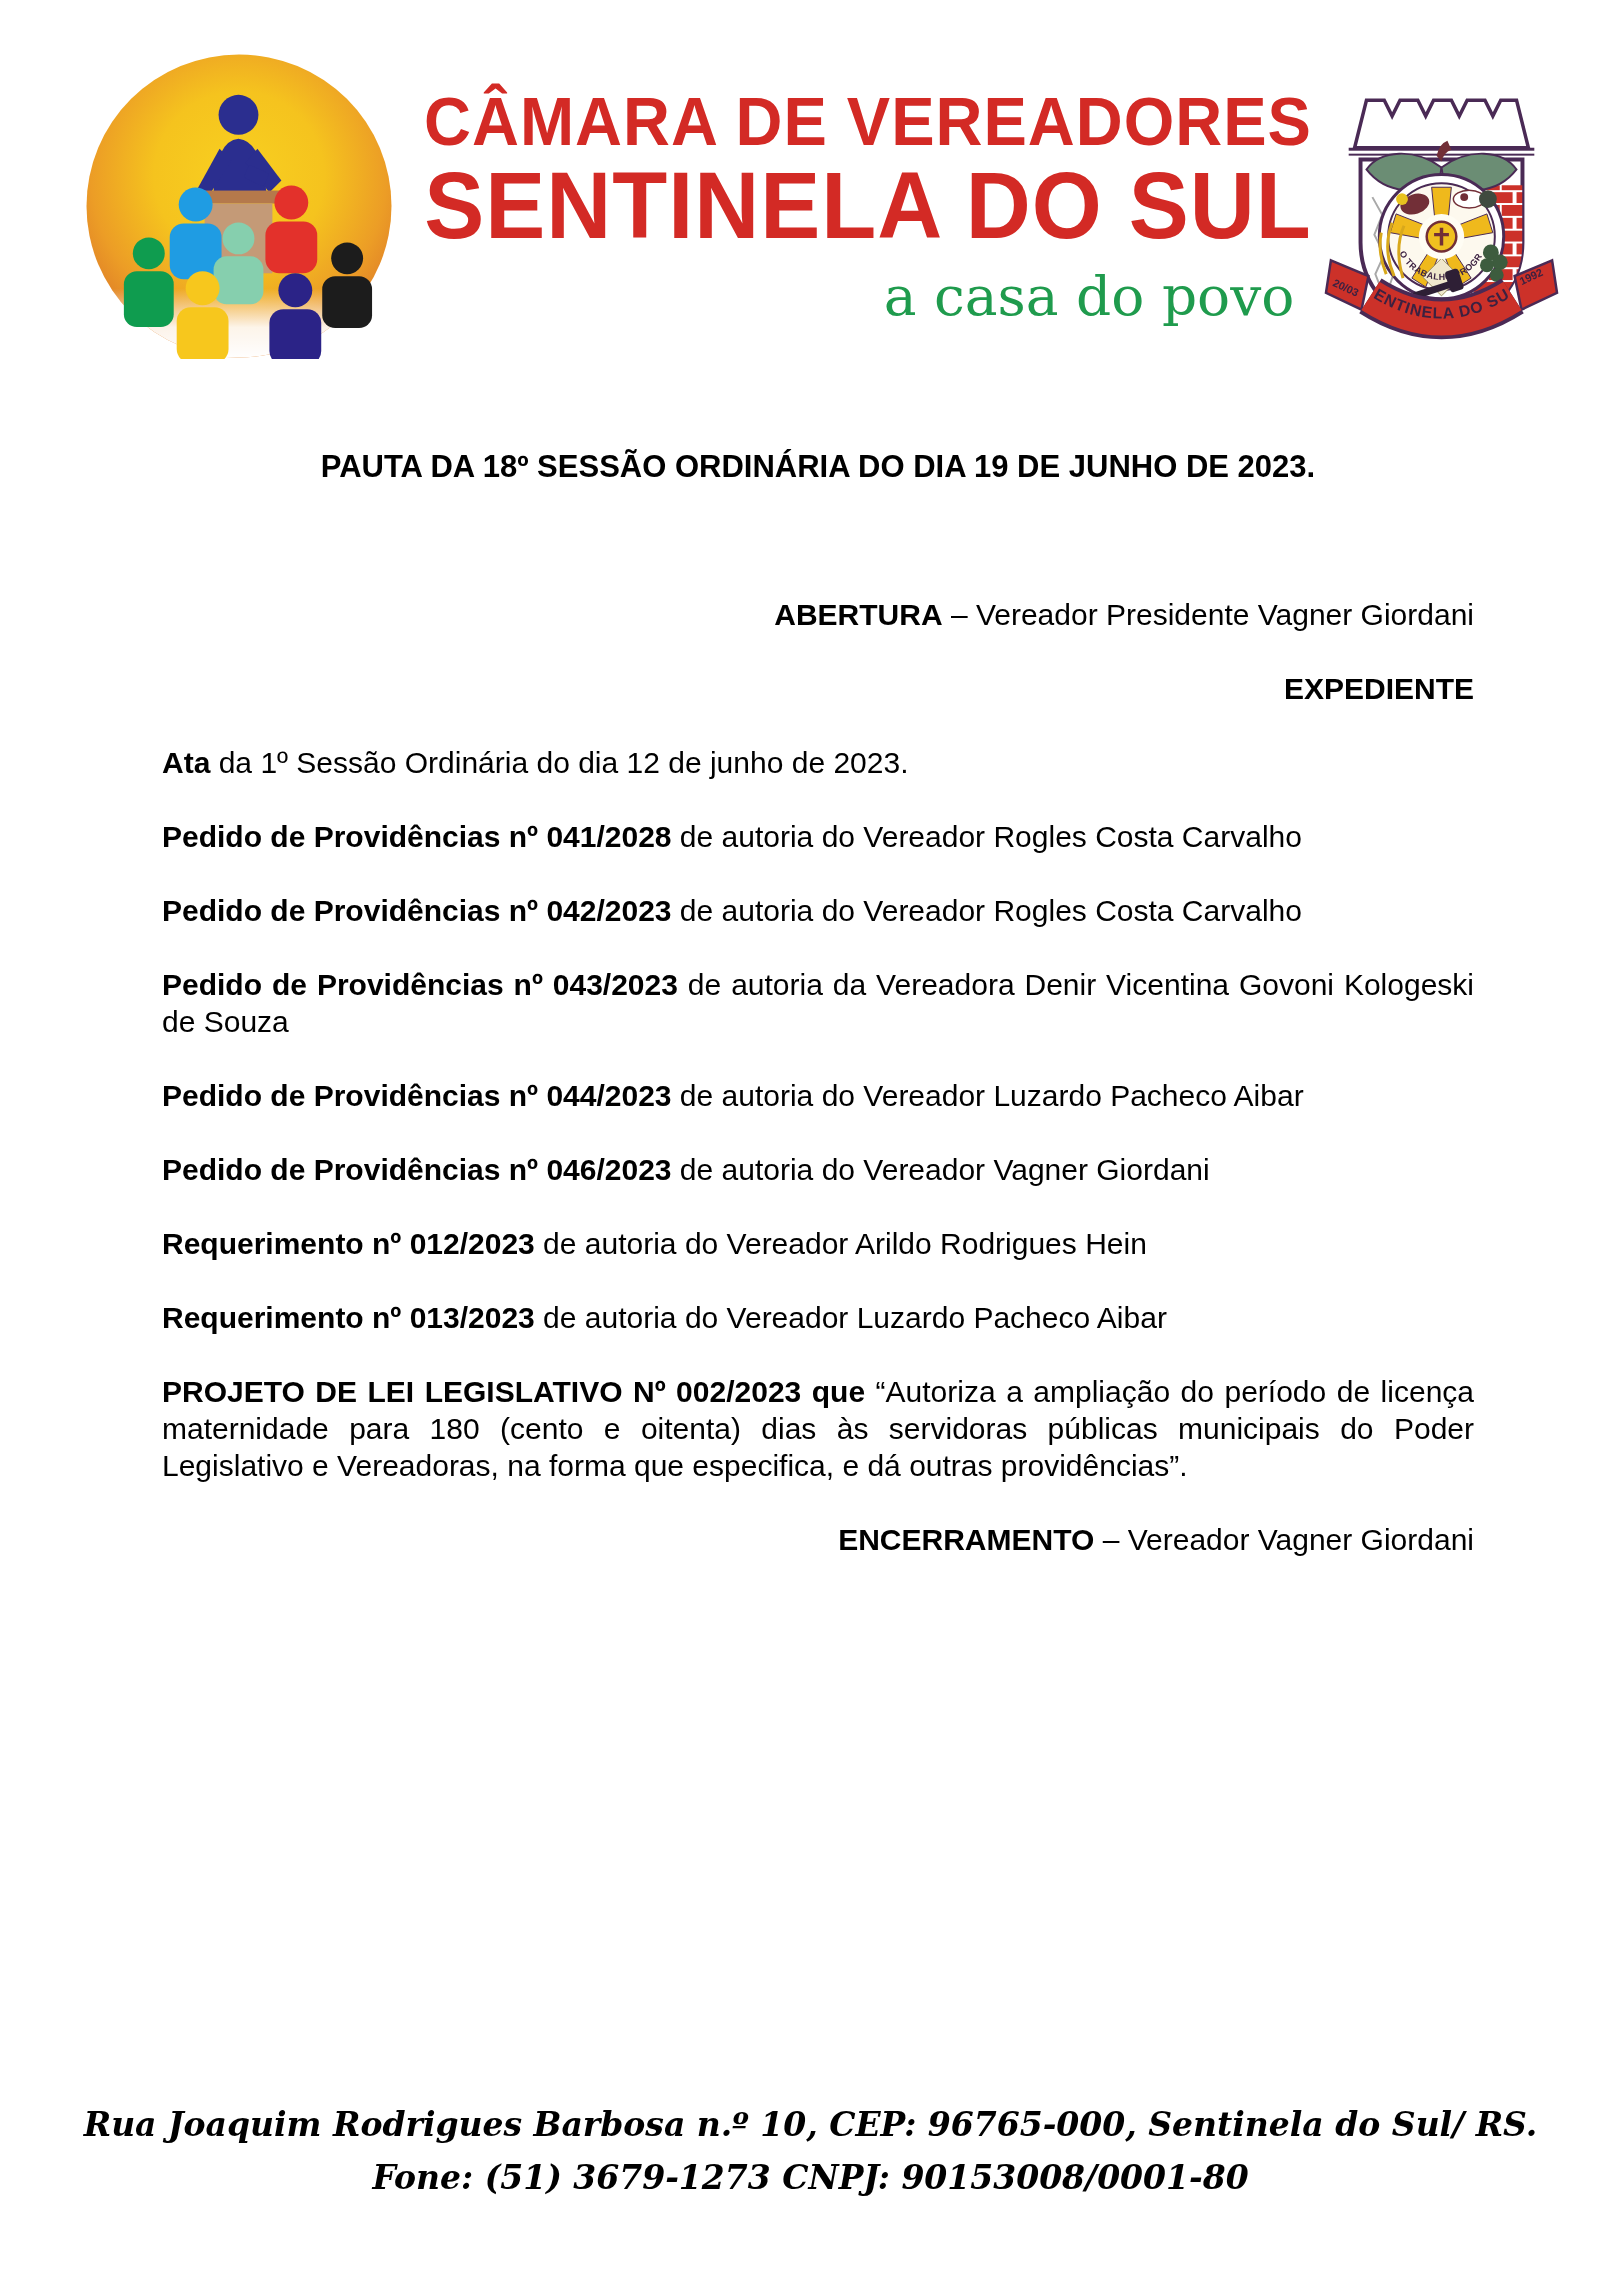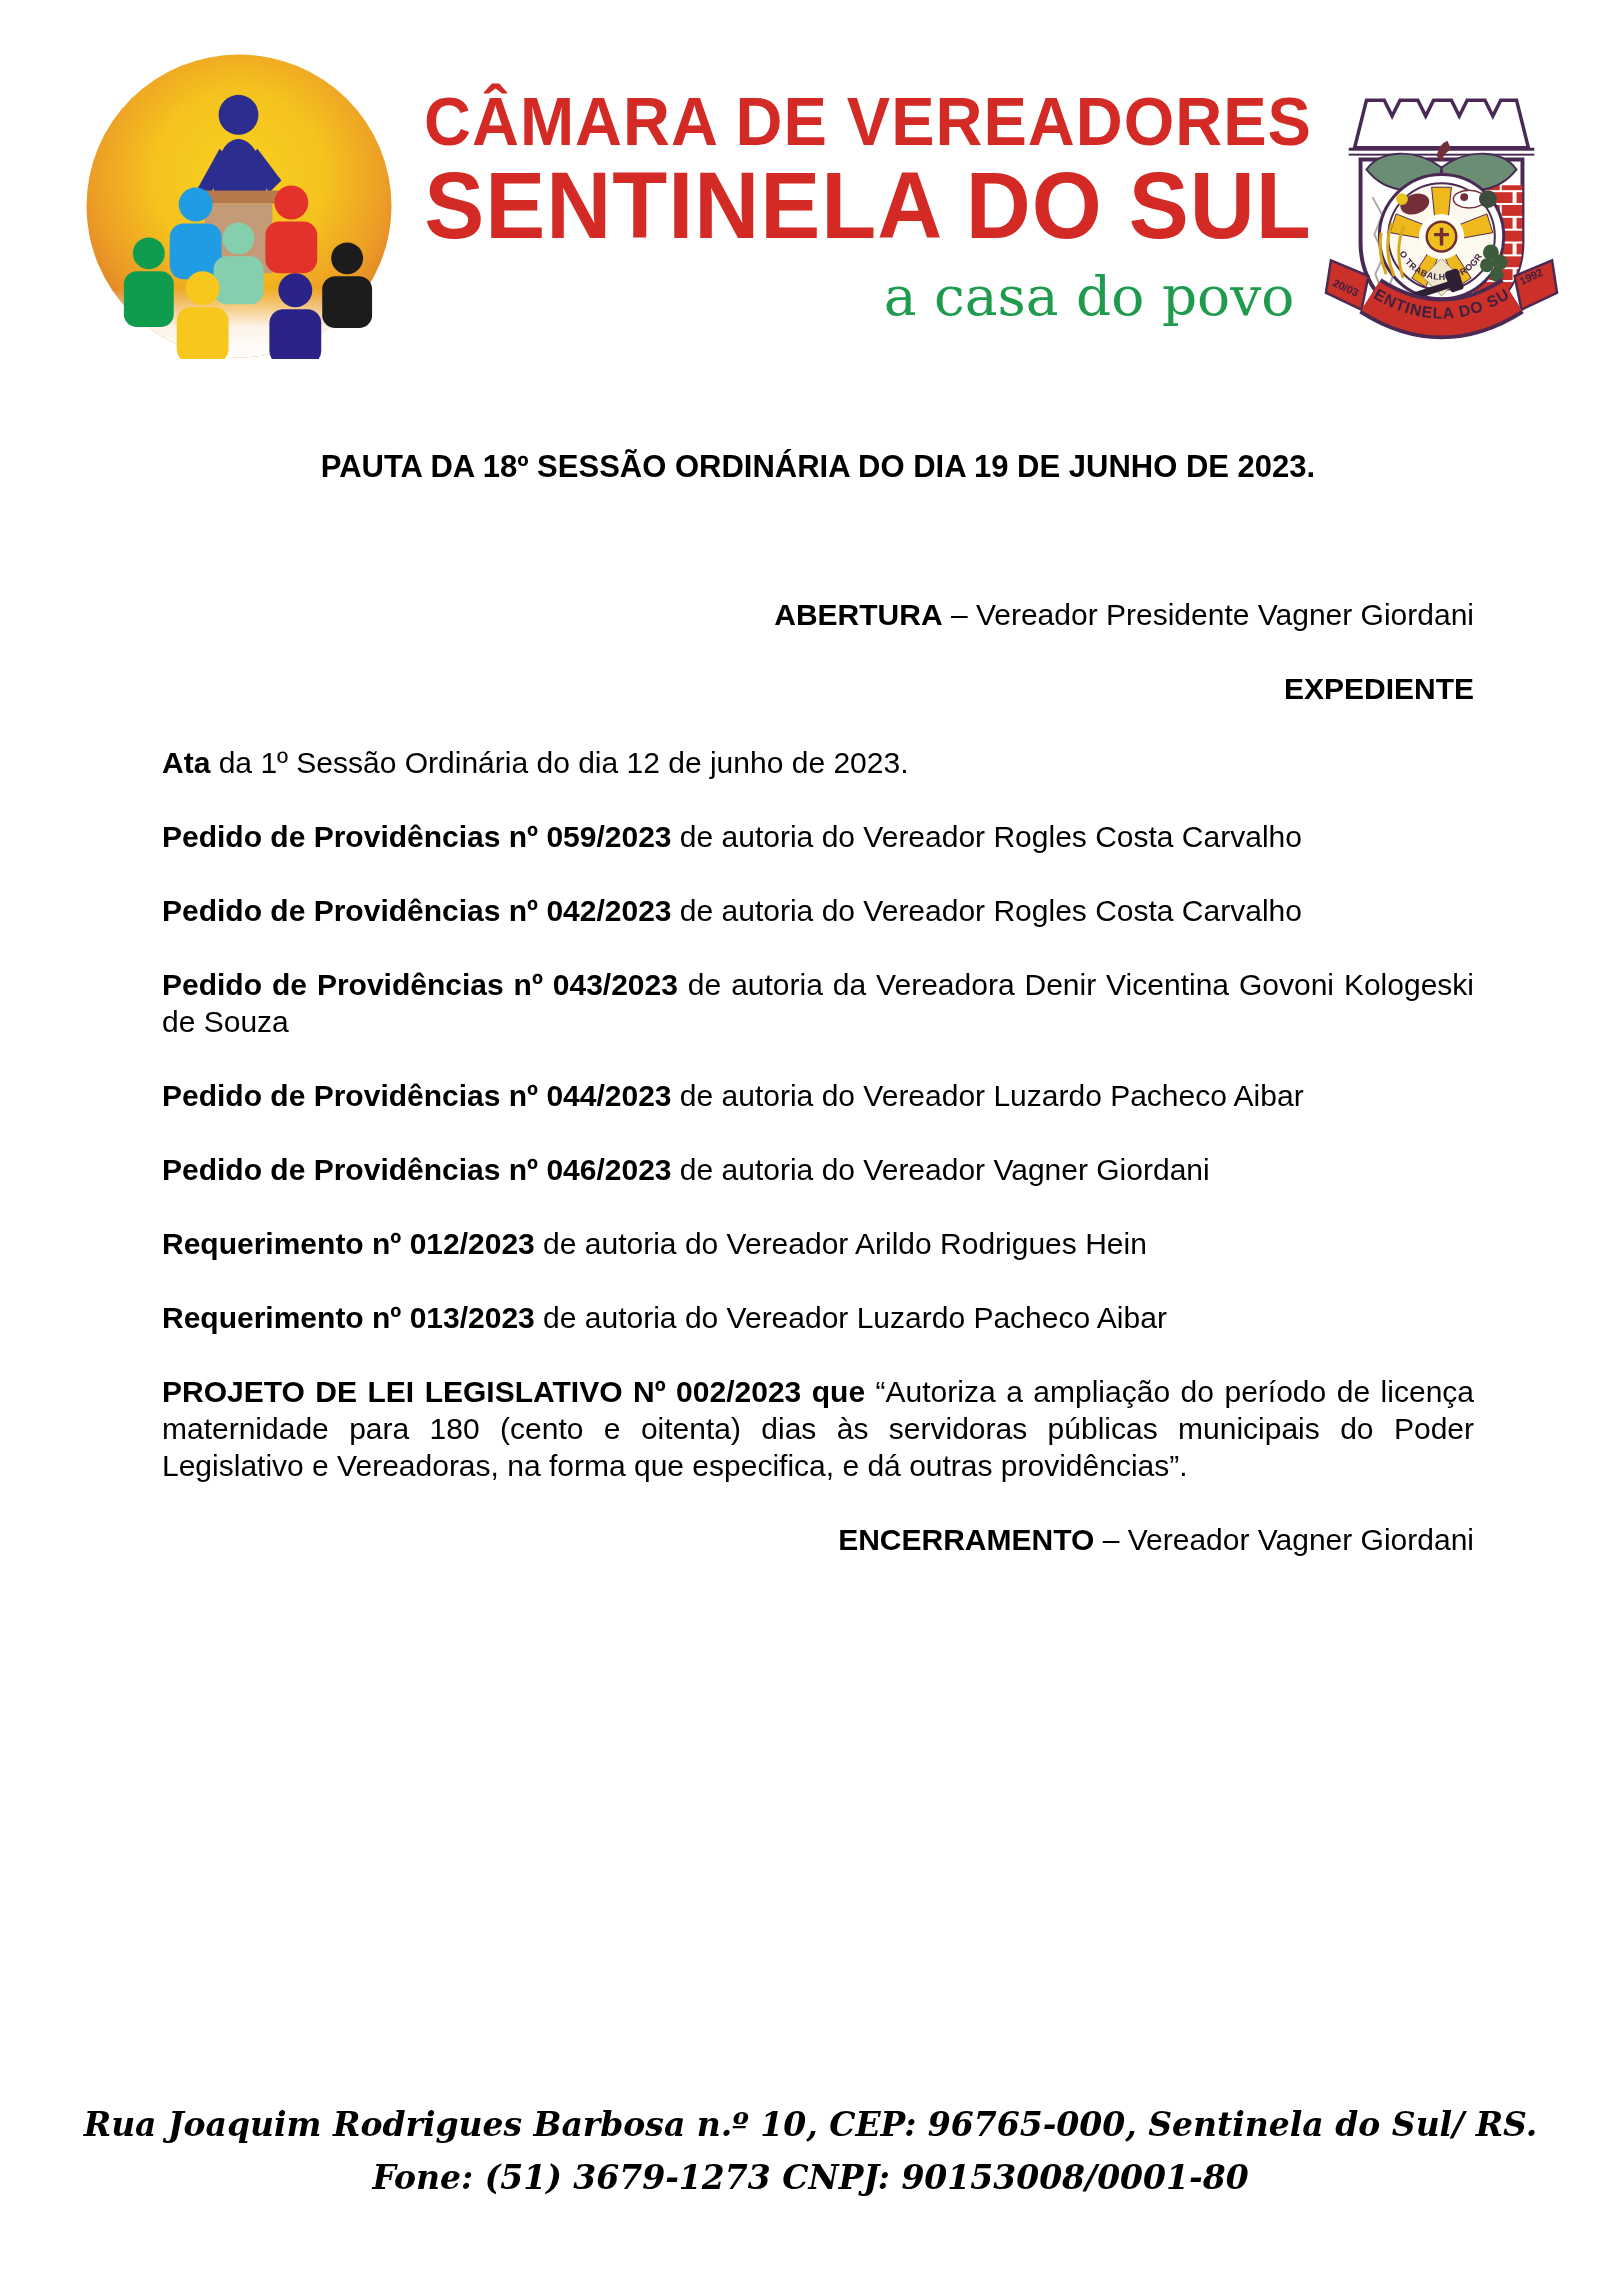--- a/index.html
+++ b/index.html
@@ -197,21 +197,21 @@
 
   <div class="content">
     <h1 class="doc-title">PAUTA DA 18º SESSÃO ORDINÁRIA DO DIA 19 DE JUNHO DE 2023.</h1>
 
     <p class="line nojust abertura"><span class="b">ABERTURA</span><span> – Vereador Presidente Vagner Giordani</span></p>
 
     <p class="line nojust heading">EXPEDIENTE</p>
 
     <div>
         <p class="line"><span class="b">Ata</span><span class="r"> da 1º Sessão Ordinária do dia 12 de junho de 2023.</span></p>
-        <p class="line"><span class="b">Pedido de Providências nº 059/2023</span><span class="r"> de autoria do Vereador Rogles Costa Carvalho</span></p>
+        <p class="line"><span class="b">Pedido de Providências nº 041/2028</span><span class="r"> de autoria do Vereador Rogles Costa Carvalho</span></p>
         <p class="line"><span class="b">Pedido de Providências nº 042/2023</span><span class="r"> de autoria do Vereador Rogles Costa Carvalho</span></p>
         <p class="line"><span class="b">Pedido de Providências nº 043/2023</span><span class="r"> de autoria da Vereadora Denir Vicentina Govoni Kologeski de Souza</span></p>
         <p class="line"><span class="b">Pedido de Providências nº 044/2023</span><span class="r"> de autoria do Vereador Luzardo Pacheco Aibar</span></p>
         <p class="line"><span class="b">Pedido de Providências nº 046/2023</span><span class="r"> de autoria do Vereador Vagner Giordani</span></p>
         <p class="line"><span class="b">Requerimento nº 012/2023</span><span class="r"> de autoria do Vereador Arildo Rodrigues Hein</span></p>
         <p class="line"><span class="b">Requerimento nº 013/2023</span><span class="r"> de autoria do Vereador Luzardo Pacheco Aibar</span></p>
       </div>
 
     <p class="line projeto"><span class="b">PROJETO DE LEI LEGISLATIVO Nº 002/2023 que</span><span> “Autoriza a ampliação do período de licença maternidade para 180 (cento e oitenta) dias às servidoras públicas municipais do Poder Legislativo e Vereadoras, na forma que especifica, e dá outras providências”.</span></p>
 

